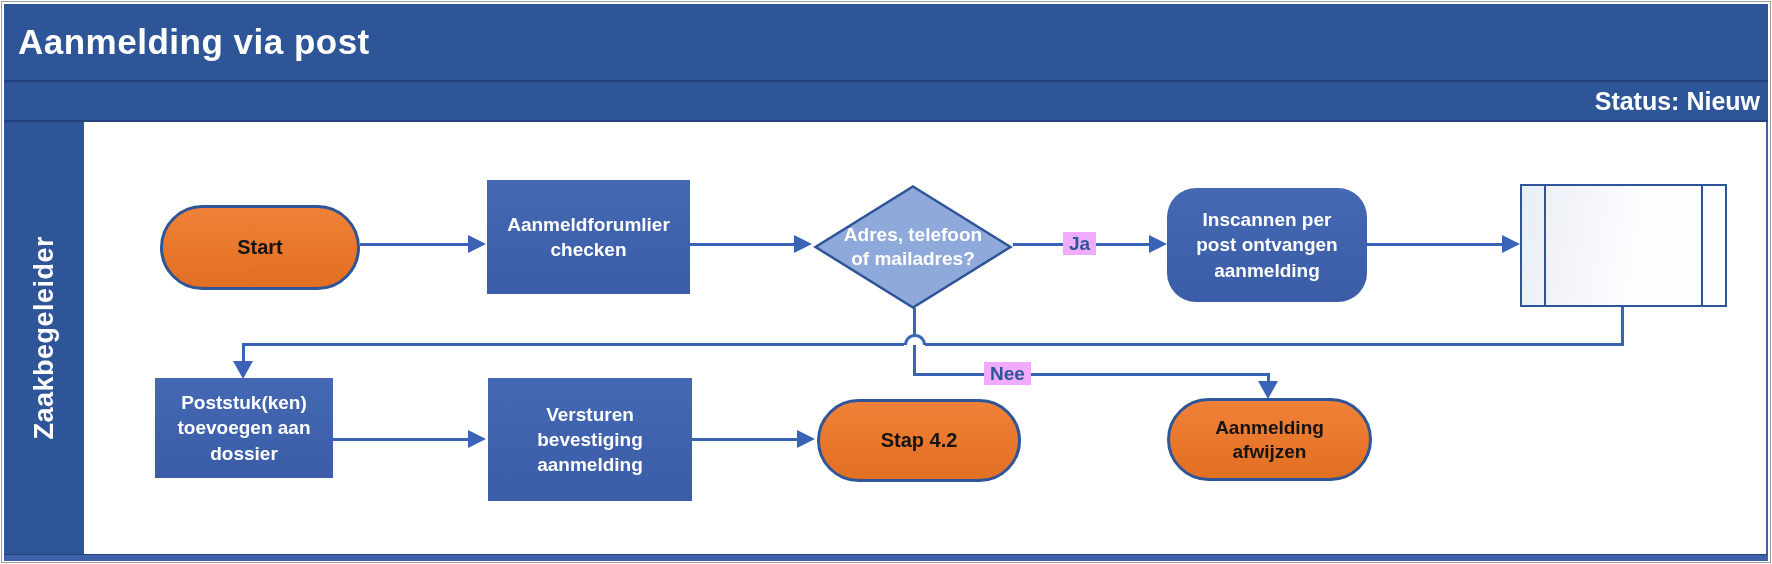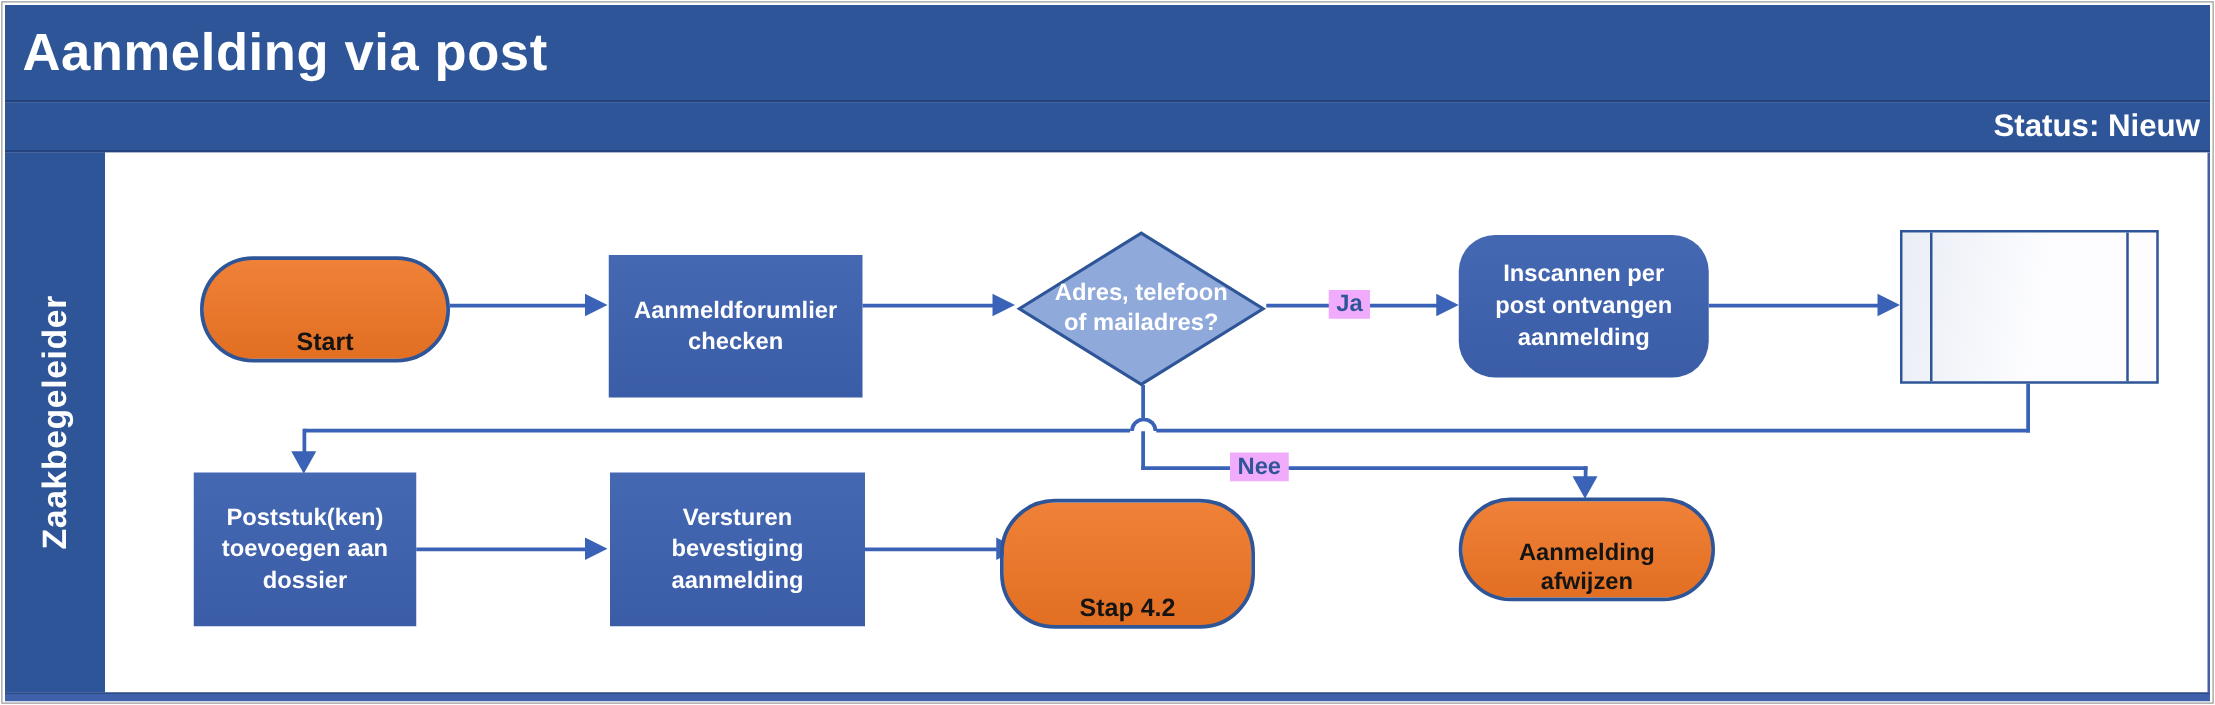--- a/index.html
+++ b/index.html
@@ -6,21 +6,21 @@
   .stage {
     position:relative; width:1772px; height:564px; overflow:hidden;
     font-family:"Liberation Sans", sans-serif; background:#ffffff;
   }
   .frame { position:absolute; left:1px; top:1px; width:1768px; height:560px; border:1px solid #9b9b9b; }
 
   .title-bar {
     position:absolute; left:4px; top:4px; width:1764px; height:78px;
     background:#2E5597; border-bottom:2px solid #24437E; box-sizing:border-box;
     display:flex; align-items:center; padding-left:14px;
-    color:#ffffff; font-size:42px; font-weight:bold; letter-spacing:0.5px;
+    color:#ffffff; font-size:35px; font-weight:bold; letter-spacing:0.5px;
   }
   .status-bar {
     position:absolute; left:4px; top:82px; width:1764px; height:40px;
     background:#2E5597; border-bottom:2px solid #24437E; box-sizing:border-box;
     display:flex; align-items:center; justify-content:flex-end; padding-right:8px;
     color:#ffffff; font-size:25px; font-weight:bold;
   }
   .sidebar {
     position:absolute; left:4px; top:122px; width:80px; height:432px;
     background:#2E5597; display:flex; align-items:center; justify-content:center;
@@ -43,21 +43,21 @@
     position:absolute; display:flex; align-items:center; justify-content:center;
     text-align:center; font-weight:bold; box-sizing:border-box;
   }
   .process {
     background:linear-gradient(180deg,#4568B2 0%, #3B5DA7 100%);
     color:#ffffff; font-size:19px; line-height:1.32;
   }
   .terminator {
     background:linear-gradient(180deg,#EF8138 0%, #E26F22 100%);
     border:3px solid #2E5597; border-radius:44px;
-    color:#141414; font-size:20px; line-height:1.25;align-items:flex-end;
+    color:#141414; font-size:20px; line-height:1.25;
   }
   .predef {
     background:linear-gradient(100deg,#E9EDF5 0%, #FDFDFF 55%);
     border:2px solid #2E5597; color:#2E5597; font-size:19px; line-height:1.3;
   }
   .predef .bar { position:absolute; top:0; bottom:0; width:2px; background:#2E5597; }
   .predef .bar.left  { left:22px; }
   .predef .bar.right { right:22px; }
   .decision { position:absolute; }
   .decision .dtext {
@@ -139,49 +139,49 @@
   <div class="line lh" style="left:333px; top:438px; width:137px;"></div>
   <div class="arr-r" style="left:468px; top:430px;"></div>
 
   <div class="line lh" style="left:692px; top:438px; width:107px;"></div>
   <div class="arr-r" style="left:797px; top:430px;"></div>
 
   <div class="node terminator" style="left:160px; top:205px; width:200px; height:85px;">
     <span>Start</span>
   </div>
 
-  <div class="node process" style="left:487px; top:204px; width:203px; height:114px; padding:0 10px;">
+  <div class="node process" style="left:487px; top:180px; width:203px; height:114px; padding:0 10px;">
     <span>Aanmeldforumlier checken</span>
   </div>
 
   <div class="decision" style="left:813px; top:184px; width:200px; height:126px;">
     <svg width="200" height="126" viewBox="0 0 200 126">
       <polygon points="100,2.5 197.5,63 100,123.5 2.5,63" fill="#8FA9DB" stroke="#2E5597" stroke-width="2.5"></polygon>
     </svg>
     <div class="dtext">Adres, telefoon of mailadres?</div>
   </div>
 
   <div class="node process" style="left:1167px; top:188px; width:200px; height:114px; padding:0 24px;border-radius:29px;">
     <span>Inscannen per post ontvangen aanmelding</span>
   </div>
 
   <div class="node predef" style="left:1520px; top:184px; width:207px; height:123px; padding:0 30px;">
     <div class="bar left"></div>
     <div class="bar right"></div>
   </div>
 
-  <div class="node process" style="left:155px; top:378px; width:178px; height:123px; padding:0 8px;">
+  <div class="node process" style="left:155px; top:378px; width:178px; height:100px; padding:0 8px;">
     <span>Poststuk(ken) toevoegen aan dossier</span>
   </div>
 
   <div class="node process" style="left:488px; top:378px; width:204px; height:123px; padding:4px 10px;">
     <span>Versturen bevestiging aanmelding</span>
   </div>
 
-  <div class="node terminator" style="left:800px; top:399px; width:204px; height:104px;">
+  <div class="node terminator" style="left:817px; top:399px; width:204px; height:83px;">
     <span>Stap 4.2</span>
   </div>
 
   <div class="node terminator" style="left:1167px; top:398px; width:205px; height:83px; font-size:19px; padding:0 18px;">
     <span>Aanmelding afwijzen</span>
   </div>
 
   <div class="bottom-strip"></div>
 </div>
 

